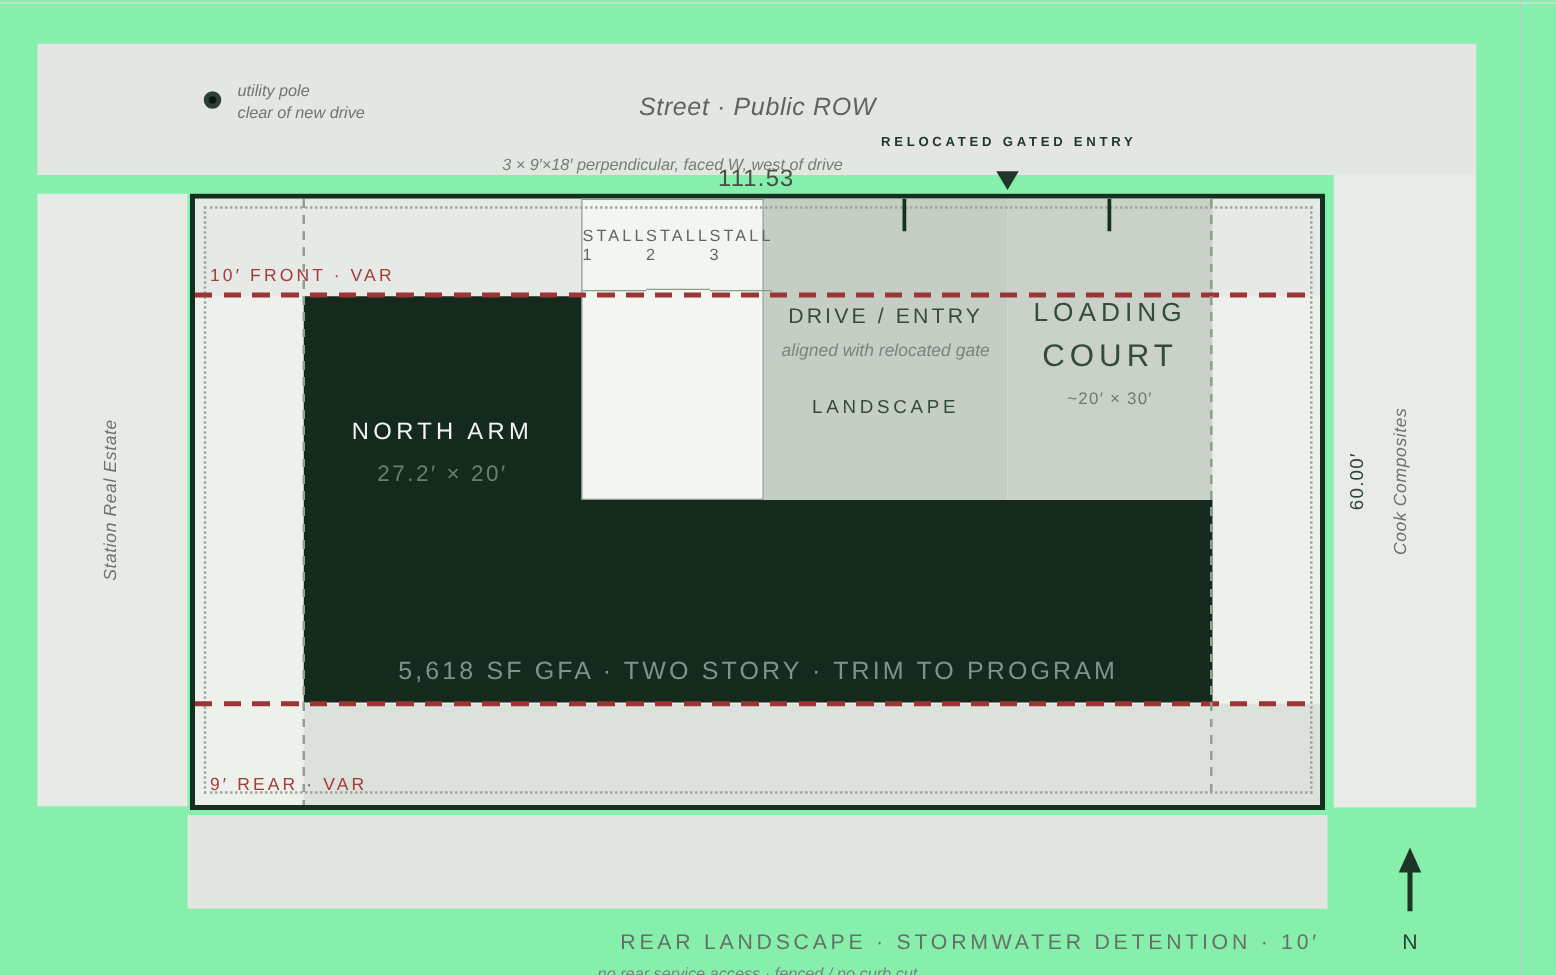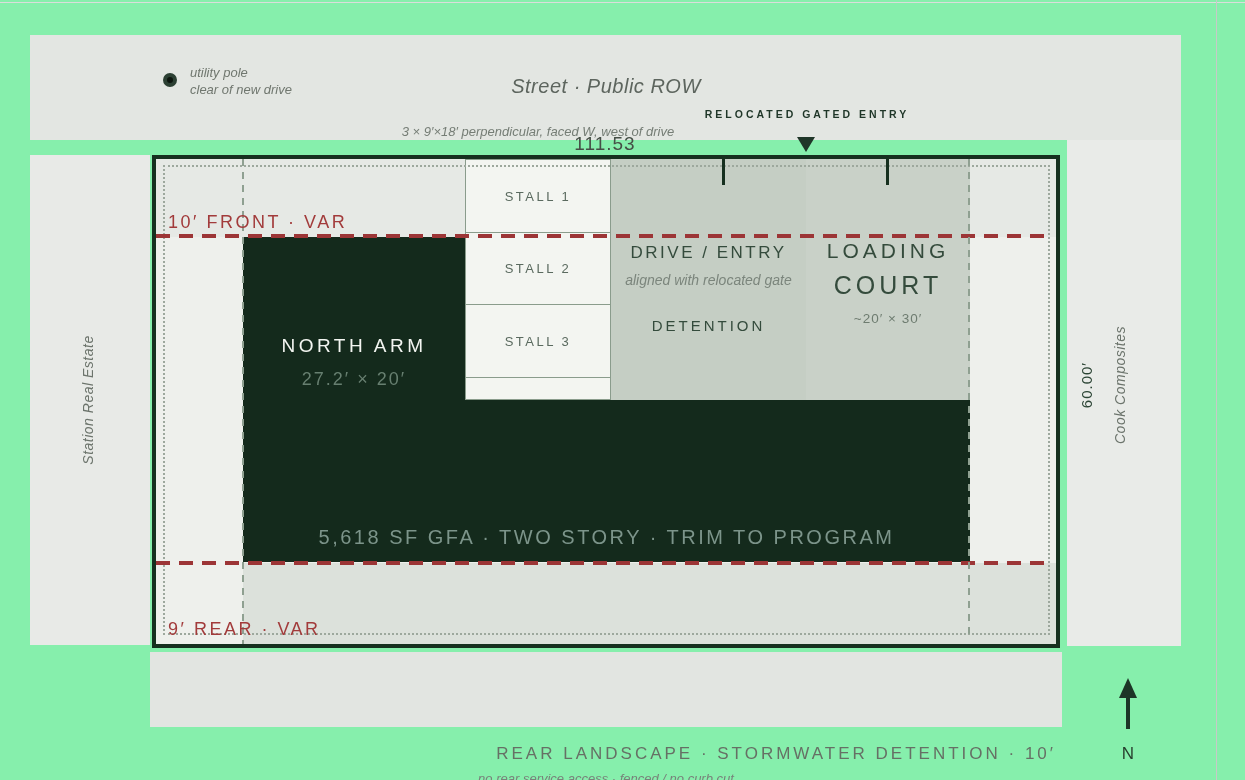--- a/index.html
+++ b/index.html
@@ -39,21 +39,21 @@
   .depth-dim{left:1086px;top:385px;font-size:15px;color:#2c4535;letter-spacing:1px;}
 
   
   .plan{left:152px;top:155px;width:908px;height:493px;box-sizing:border-box;
     border:4px solid #16301f;background:#eef0ec;}
   .plan .abs{position:absolute;}
   .front-strip{left:0;top:0;width:900px;height:78px;background:#e6e9e5;}
   .rear-strip{left:87px;top:404px;width:813px;height:81px;background:#dce1db;}
 
   .stall-col{left:309px;top:0;width:146px;height:241px;box-sizing:border-box;
-    background:#f3f5f1;border:1px solid #8a9c8c;display:flex;flex-direction:column;}
+    background:#f3f5f1;border:1px solid #8a9c8c;display:flex;flex-direction:row;}
   .stall{height:72px;border-bottom:1px solid #8a9c8c;display:flex;align-items:center;justify-content:center;
     font-size:13px;letter-spacing:2.5px;color:#5a6a5f;}
   .stall:nth-child(2){height:71px;}
   .stall-tail{flex:1;}
 
   .drive{left:455px;top:0;width:195px;height:241px;background:#c5cec4;}
   .drive-title{left:0;top:84px;width:195px;text-align:center;font-size:17px;letter-spacing:2.5px;color:#344b3c;}
   .drive-note{left:50%;top:113px;transform:translateX(-50%);white-space:nowrap;
     font-size:14px;font-style:italic;color:#7b857c;}
   .drive-sub{left:0;top:158px;width:195px;text-align:center;font-size:15px;letter-spacing:3px;color:#344b3c;}
@@ -79,21 +79,21 @@
     background:repeating-linear-gradient(90deg,#9c3536 0 14px,transparent 14px 23px);}
   .red-front{top:75px;}
   .red-rear{top:402px;}
   .vdash{top:0;width:2px;
     background:repeating-linear-gradient(180deg,#8fa091 0 7px,transparent 7px 13px);}
   .vdash-west{left:86px;height:485px;}
   .vdash-east{left:812px;height:476px;}
   .gate-tick{top:0;width:3px;height:26px;background:#16301f;}
   .tick-w{left:566px;} .tick-e{left:730px;}
 
-  .setback-label{font-size:18px;letter-spacing:2.5px;color:#a23b3b;white-space:nowrap;}
+  .setback-label{font-size:14px;letter-spacing:2.5px;color:#a23b3b;white-space:nowrap;}
   .front-setback{left:12px;top:53px;}
   .rear-setback{left:12px;top:460px;}
 
   .rear-title{left:0;top:585px;width:900px;text-align:right;font-size:17px;letter-spacing:3px;color:#667065;}
   .rear-note{left:0;top:612px;width:900px;text-align:center;font-size:13px;font-style:italic;color:#78827a;}
   .rear-title,.rear-note{position:absolute;}
 
   
   .compass-shaft{left:1126px;top:696px;width:4px;height:33px;background:#1d3527;}
   .compass-head{left:1119px;top:678px;width:0;height:0;
@@ -128,21 +128,21 @@
   <div class="abs rot right-parcel">Cook Composites</div>
   <div class="abs rot depth-dim">60.00′</div>
 
   <div class="abs plan">
     <div class="abs front-strip"></div>
     <div class="abs rear-strip"></div>
 
     <div class="abs drive">
       <div class="abs drive-title">DRIVE / ENTRY</div>
       <div class="abs drive-note">aligned with relocated gate</div>
-      <div class="abs drive-sub">DETENTION</div>
+      <div class="abs drive-sub">LANDSCAPE</div>
     </div>
 
     <div class="abs loading">
       <div class="abs loading-l1">LOADING</div>
       <div class="abs loading-l2">COURT</div>
       <div class="abs loading-dims">~20′ × 30′</div>
     </div>
 
     <div class="abs stall-col">
       <div class="stall">STALL 1</div>

